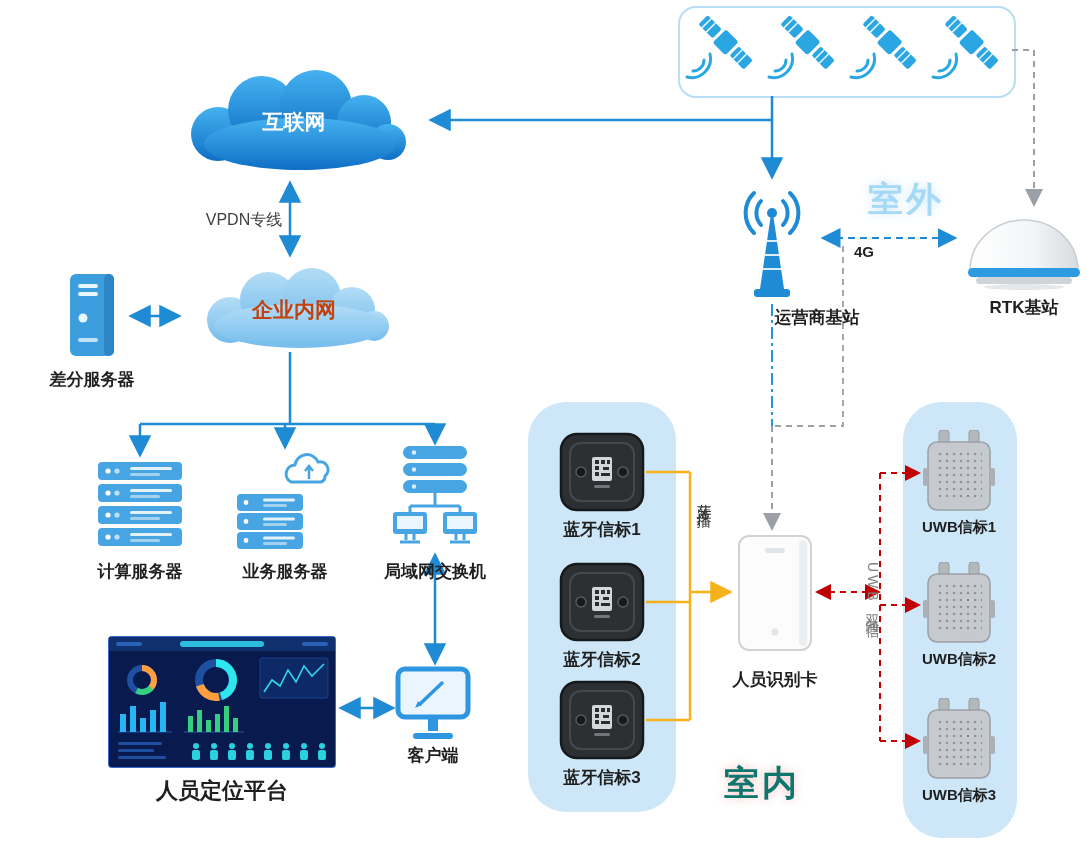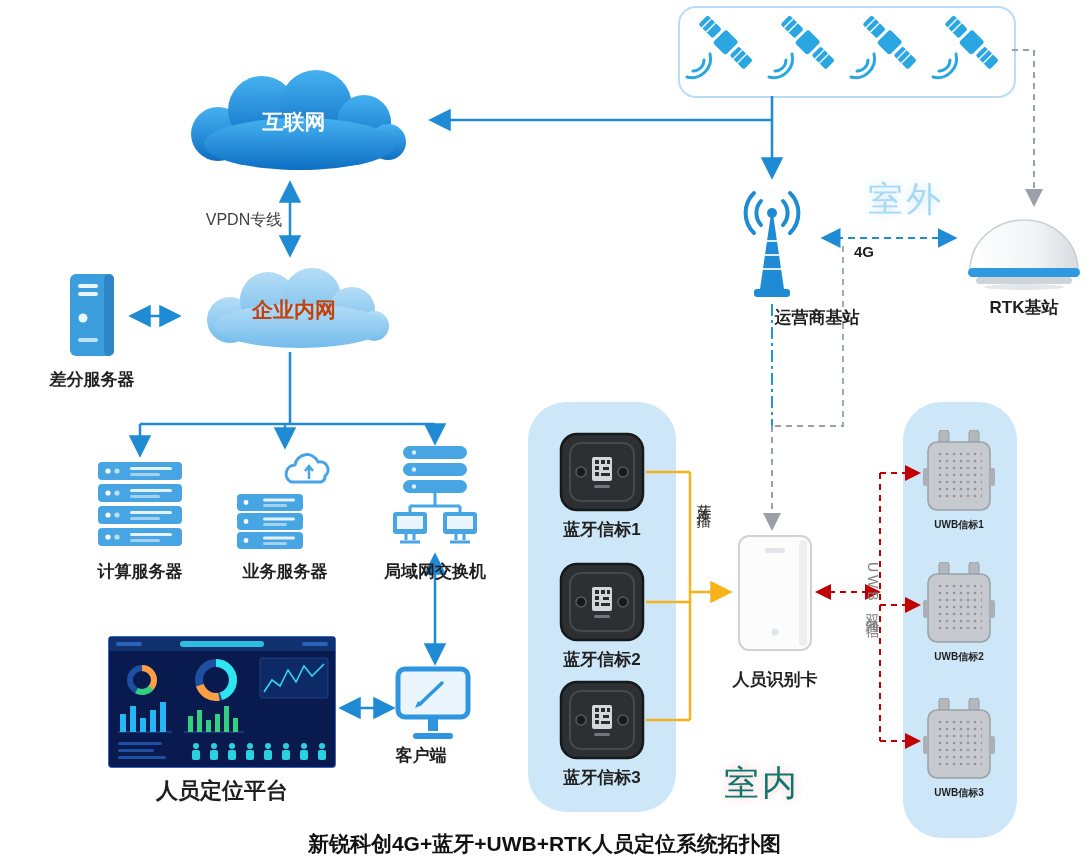--- a/index.html
+++ b/index.html
@@ -3,24 +3,24 @@
 <meta charset="utf-8">
 <style>
   html,body{margin:0;padding:0;background:#ffffff;}
   .canvas{position:relative;width:1089px;height:865px;background:#fff;overflow:hidden;
           font-family:"Liberation Sans","DejaVu Sans",sans-serif;}
   .panel{position:absolute;background:#cde7f8;border-radius:38px;z-index:1;}
   .wires{position:absolute;left:0;top:0;z-index:2;pointer-events:none;}
   .node{position:absolute;z-index:3;}
   .lbl{position:absolute;z-index:4;transform:translateX(-50%);font-weight:bold;
        font-size:17px;color:#1f1f1f;white-space:nowrap;}
-  .small{font-size:10px;}
+  .small{font-size:15px;}
   .cloudlbl{position:absolute;transform:translate(-50%,-50%);font-weight:bold;white-space:nowrap;}
   .vtext{position:absolute;z-index:4;writing-mode:vertical-rl;letter-spacing:3px;white-space:nowrap;}
-  .zone{position:absolute;z-index:4;font-size:35px;font-weight:normal;letter-spacing:3px;white-space:nowrap;}
+  .zone{position:absolute;z-index:4;font-size:35px;font-weight:bold;letter-spacing:3px;white-space:nowrap;}
   .zone-out{color:#a6d9f6;text-shadow:0 0 10px rgba(200,232,250,0.95);}
   .zone-in{color:#0f766e;text-shadow:0 0 10px rgba(247,185,185,0.9);}
   .title{position:absolute;z-index:4;left:0;top:830px;width:100%;text-align:center;
          font-size:21px;font-weight:bold;color:#111;}
   .satbox{position:absolute;z-index:1;border:2px solid #b9ddf4;border-radius:18px;background:#fff;}
 </style>
 </head>
 <body>
 
 <div class="canvas">
@@ -279,21 +279,21 @@
 
   <div class="node" style="left:395px;top:666px;">
     <svg width="76" height="84" viewBox="0 0 76 84">
       <rect x="3" y="3" width="70" height="48" rx="7" fill="#eaf5fd" stroke="#2e96e0" stroke-width="5"></rect>
       <line x1="25" y1="38" x2="47" y2="17" stroke="#2e96e0" stroke-width="3.5" stroke-linecap="round"></line>
       <polygon points="20,42 27,39 23,35" fill="#2e96e0"></polygon>
       <rect x="33" y="53" width="10" height="12" fill="#2e96e0"></rect>
       <rect x="18" y="67" width="40" height="6" rx="3" fill="#2e96e0"></rect>
     </svg>
   </div>
-  <div class="lbl" style="left:421px;top:744px;">客户端</div>
+  <div class="lbl" style="left:433px;top:744px;">客户端</div>
 
   <div class="node" style="left:720px;top:183px;">
     <svg width="104" height="120" viewBox="0 0 104 120">
       <g stroke="#1e8bd4" stroke-width="4" fill="none" stroke-linecap="round">
         <path d="M34,10 A28,28 0 0 0 34,50"></path>
         <path d="M41,18 A18,18 0 0 0 41,42"></path>
         <path d="M70,10 A28,28 0 0 1 70,50"></path>
         <path d="M63,18 A18,18 0 0 1 63,42"></path>
       </g>
       <circle cx="52" cy="30" r="5" fill="#1e8bd4"></circle>
@@ -446,15 +446,14 @@
   <div class="lbl small" style="left:959px;top:786px;">UWB信标3</div>
 
   <div class="lbl" style="left:244px;top:210px;font-weight:normal;font-size:16px;color:#404040;text-align:right;">VPDN专线</div>
   <div class="lbl" style="left:864px;top:243px;font-size:15px;">4G</div>
   <div class="vtext" style="left:694px;top:492px;font-size:15px;color:#333;">蓝牙广播</div>
   <div class="vtext" style="left:864px;top:562px;font-size:14px;color:#7f7f7f;">UWB双向通信</div>
 
   <div class="zone zone-out" style="left:868px;top:176px;">室外</div>
   <div class="zone zone-in" style="left:724px;top:760px;">室内</div>
 
-  <div class="title">新锐科创4G+蓝牙+UWB+RTK人员定位系统拓扑图</div>
 
 </div>
 
 </body></html>

